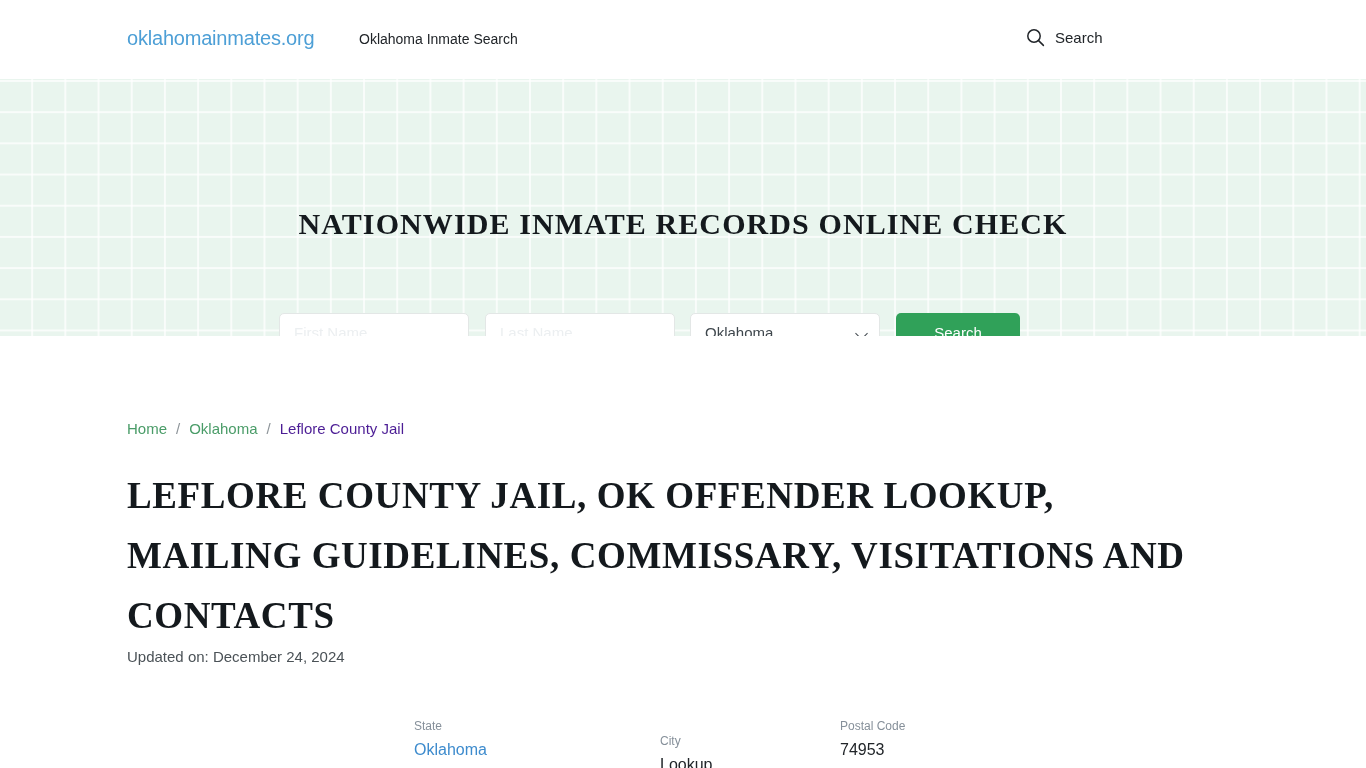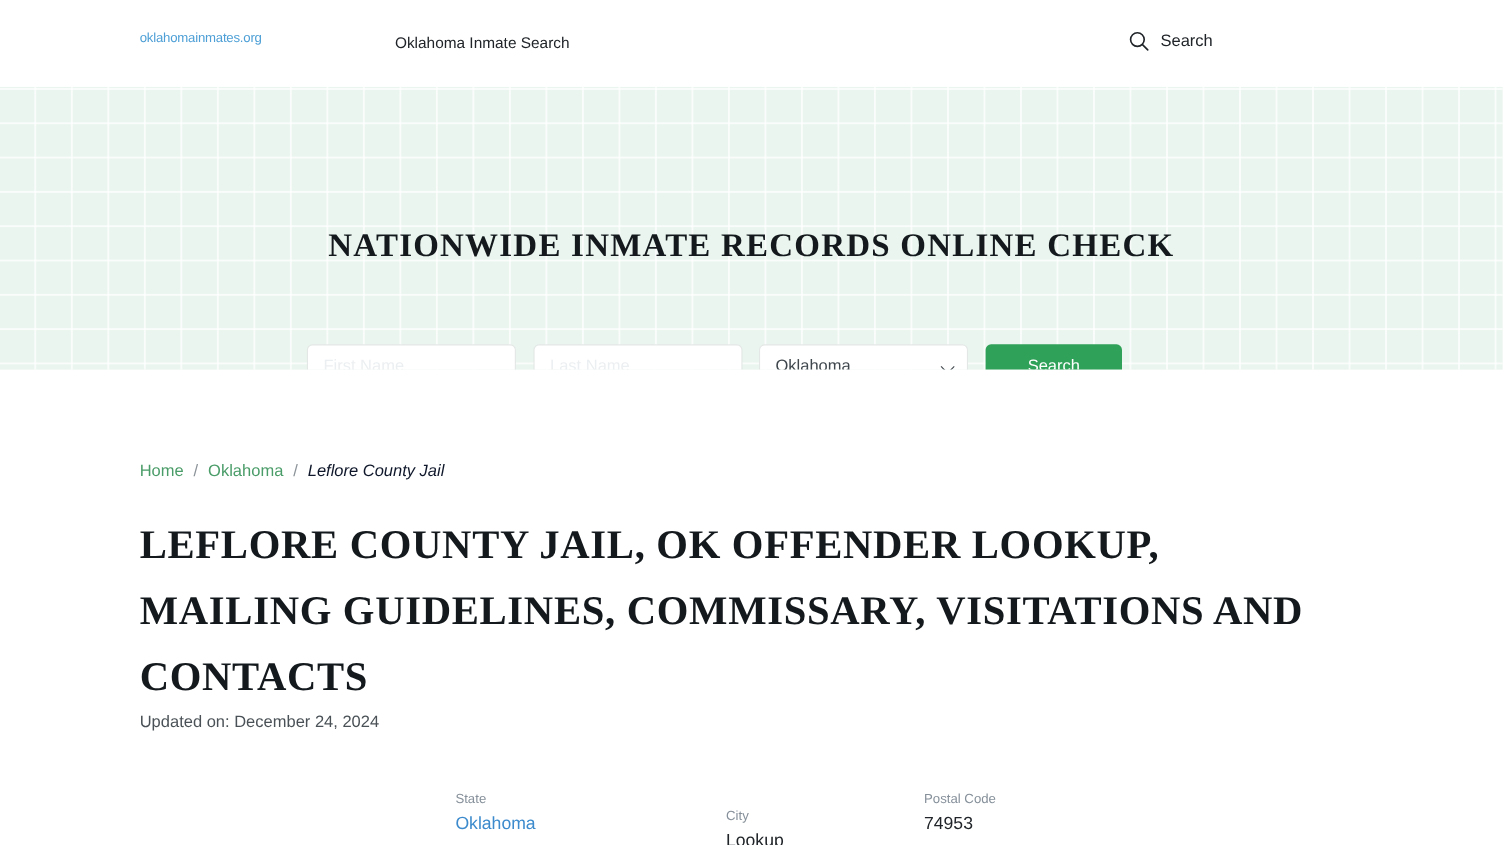--- a/index.html
+++ b/index.html
@@ -13,21 +13,21 @@
 
   
   .topbar{
     position:absolute; top:0; left:0;
     width:1366px; height:79px;
     background:#ffffff;
     display:flex; align-items:center;
   }
   .brand{
     position:absolute; left:127px; top:27px;
-    font-size:12px; letter-spacing:-0.2px;
+    font-size:20px; letter-spacing:-0.2px;
     color:#4d9fd6; text-decoration:none; white-space:nowrap;
   }
   .nav-link{
     position:absolute; left:359px; top:31px;
     font-size:14px; color:#212529; text-decoration:none; white-space:nowrap;
   }
   .search-toggle{
     position:absolute; left:1026px; top:28px;
     display:flex; align-items:center; gap:10px;
     cursor:pointer;
@@ -105,21 +105,21 @@
   
   .content{ position:absolute; top:336px; left:0; width:1366px; }
 
   .breadcrumb{
     position:absolute; top:84px; left:127px;
     font-size:15px; color:#212529;
     display:flex; align-items:center; white-space:nowrap;
   }
   .breadcrumb a{ color:#4a9c68; text-decoration:none; }
   .breadcrumb .sep{ color:#8d9499; margin:0 9px; }
-  .breadcrumb .cur{ color:#0f172a;font-style:italic; }
+  .breadcrumb .cur{ color:#4c1d95; }
 
   .page-title{
     position:absolute; top:130px; left:127px;
     width:1070px;
     font-family:"Liberation Serif", serif;
     font-weight:bold; font-size:37px; line-height:60px;
     letter-spacing:0.6px; color:#14191d;
     text-transform:uppercase;
   }
   .updated{

